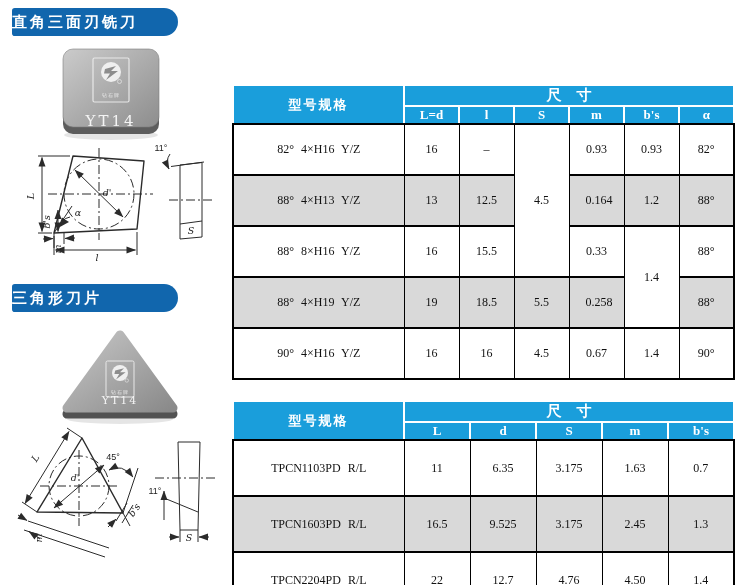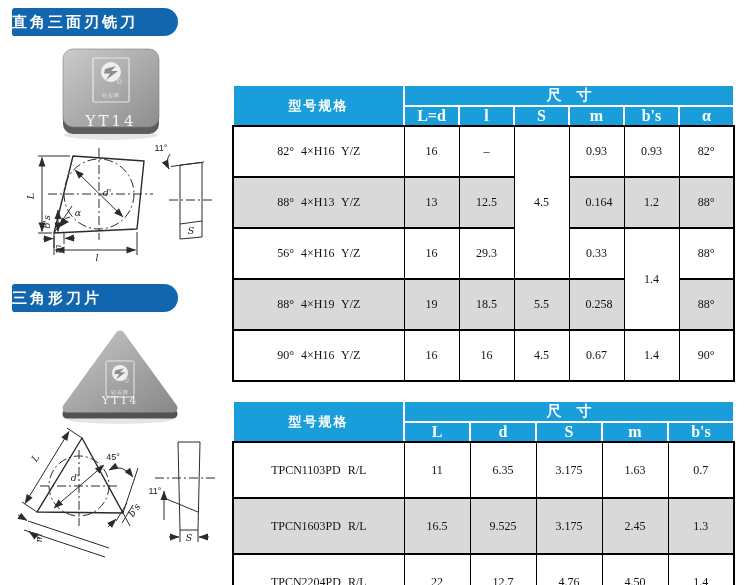--- a/index.html
+++ b/index.html
@@ -27,21 +27,21 @@
   table.spec{border-collapse:collapse;table-layout:fixed;background:#ec4899;font-family:Liberation Serif, serif;}
   .t1{left:232px;top:84px;width:503px;}
   .t2{left:232px;top:400px;width:503px;}
   col.c0{width:171px;}
   table.spec th{
     background:var(--header-blue,#1a9edb);color:#fff;font-weight:bold;
     border:2px solid #fff;padding:0;text-align:center;
   }
   table.spec th.model-h{font-size:13px;letter-spacing:2px;border-bottom:2px solid var(--grid-black,#000);}
   table.spec th.dim-h{font-size:15px;height:15px;}
-  table.spec tr.sub th{font-size:16px;height:13px;border-bottom:2px solid var(--grid-black,#000);margin-left:40px;}
+  table.spec tr.sub th{font-size:13px;height:13px;border-bottom:2px solid var(--grid-black,#000);margin-left:40px;}
   table.spec td{
     border:1px solid var(--grid-black,#000);
     border-top-width:2px;border-bottom-width:2px;
     text-align:center;font-size:12px;color:#111;padding:16px;background:#fff;
   }
   table.spec td:first-child{border-left-width:2px;}
   table.spec td:last-child{border-right-width:2px;}
   .t1 td{height:17px;}
   .t2 td{height:22px;}
   table.spec tr.shade td{background:var(--row-gray,#d9d9d9);text-align:center;}
@@ -152,23 +152,23 @@
       </tr>
       <tr class="shade">
         <td class="model-cell">88° 4×H13 Y/Z</td>
         <td>13</td>
         <td>12.5</td>
         <td>0.164</td>
         <td>1.2</td>
         <td>88°</td>
       </tr>
       <tr>
-        <td class="model-cell">56° 4×H16 Y/Z</td>
+        <td class="model-cell">88° 8×H16 Y/Z</td>
         <td>16</td>
-        <td>29.3</td>
+        <td>15.5</td>
         <td>0.33</td>
         <td rowspan="2" class="merged">1.4</td>
         <td>88°</td>
       </tr>
       <tr class="shade">
         <td class="model-cell">88° 4×H19 Y/Z</td>
         <td>19</td>
         <td>18.5</td>
         <td>5.5</td>
         <td>0.258</td>

